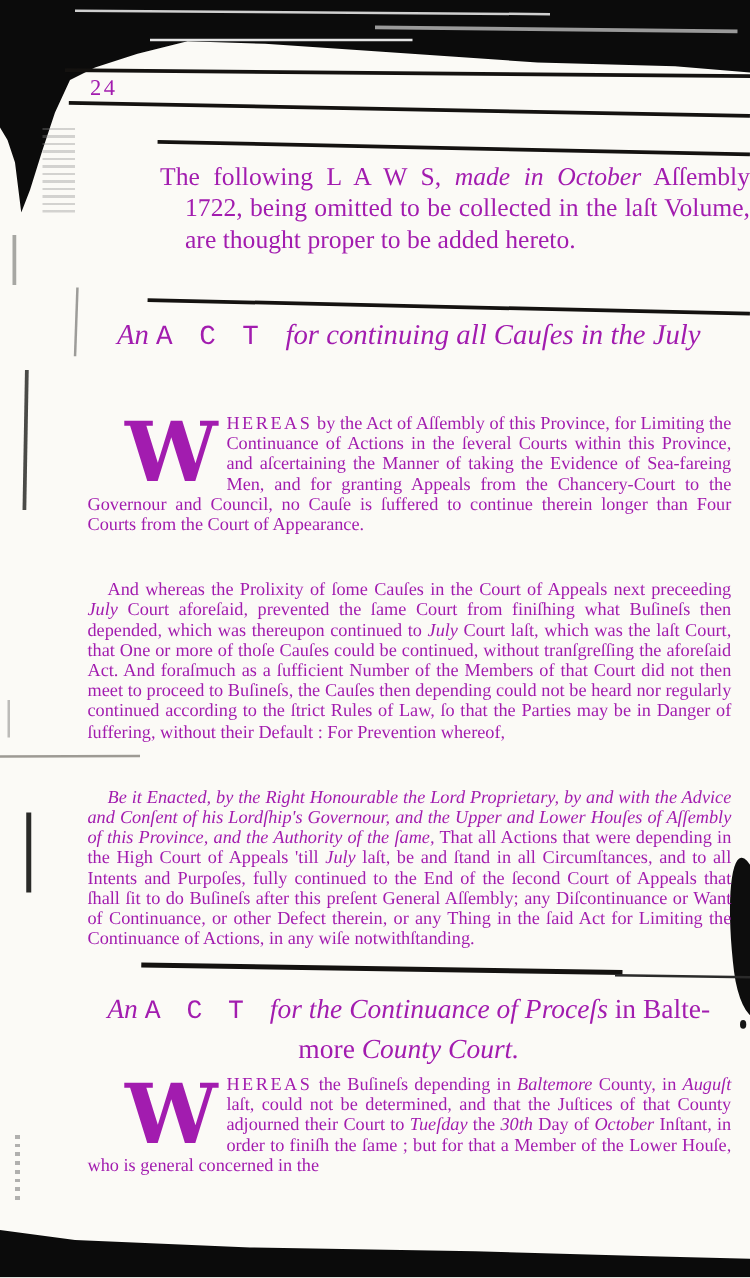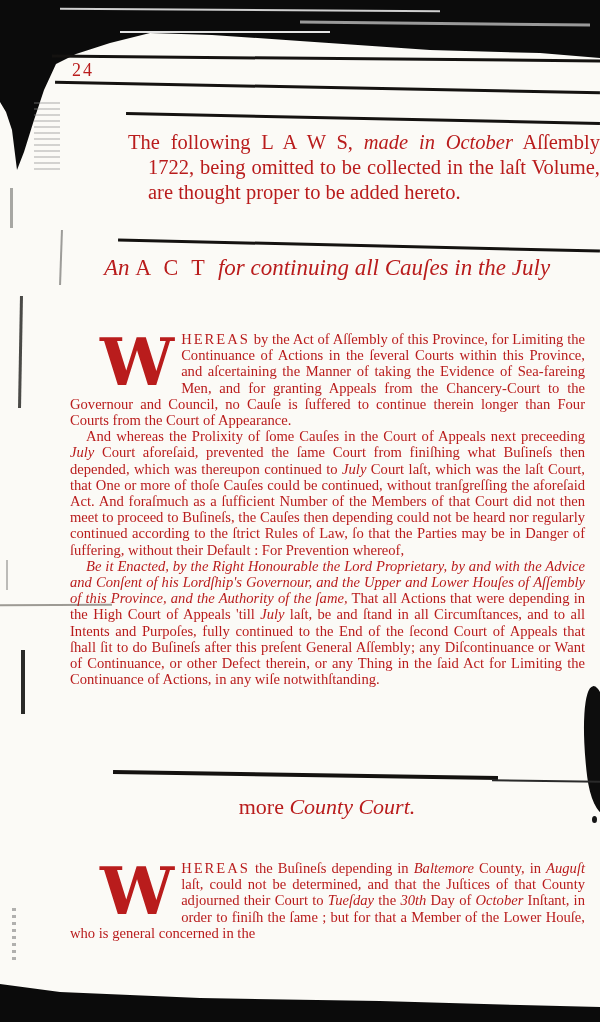--- a/index.html
+++ b/index.html
@@ -1,17 +1,17 @@
 <!DOCTYPE html>
 <html><head>
 <meta charset="utf-8">
 <style>
   html,body{margin:0;padding:0;background:#e9e7e2;}
   #page{position:relative;width:600px;height:1022px;background:#fbfaf6;overflow:hidden;
-        font-family:"Liberation Serif","DejaVu Serif",serif;color:#b91c1c;}
+        font-family:"Liberation Serif","DejaVu Serif",serif;color:#a21caf;}
   
   .top-band{position:absolute;left:0;top:0;width:600px;height:175px;background:#0b0b0b;
     clip-path:polygon(0px 0px,600px 0px,600px 58px,540px 53px,430px 50px,300px 41px,212px 35px,150px 33px,110px 43px,76px 54px,56px 64px,44px 90px,34px 120px,24px 152px,17px 170px,12px 130px,6px 112px,0px 102px);}
   .band-streak{position:absolute;background:#cfcfcf;height:2px;}
   .band-streak.s1{left:60px;top:9px;width:380px;transform:rotate(.4deg);}
   .band-streak.s2{left:300px;top:22px;width:290px;height:3px;background:#9a9a9a;transform:rotate(.6deg);}
   .band-streak.s3{left:120px;top:31px;width:210px;background:#e4e4e4;}
   .bottom-band{position:absolute;left:0;top:980px;width:600px;height:42px;background:#0b0b0b;
     clip-path:polygon(0px 4px,60px 12px,200px 18px,380px 21px,520px 25px,600px 27px,600px 42px,0px 42px);}
   .edge-smudge{position:absolute;right:-12px;top:686px;width:28px;height:128px;background:#0d0d0d;
@@ -40,27 +40,27 @@
   .running-header .capA{font-size:20px;margin-left:7px;}
   .running-header .capsR{font-size:15px;letter-spacing:5px;}
   
   .intro{position:absolute;left:128px;top:130px;width:452px;font-size:20.5px;line-height:25px;
          text-align:justify;padding-left:20px;text-indent:-20px;}
   
   .act-heading{position:absolute;left:66px;width:522px;text-align:center;}
   .h1-line1{font-size:23px;white-space:nowrap;}
   .h1-sub{font-style:italic;font-size:14.5px;line-height:17px;white-space:pre-line;margin-top:2px;}
   .h2-line{font-size:22px;line-height:29px;white-space:nowrap;}
-  .act-heading .caps{letter-spacing:4px;font-size:.96em;}
+  .act-heading .caps{letter-spacing:4px;font-size:.96em;font-family:Liberation Mono, monospace;}
   .it{font-style:italic;}
   .caps2{letter-spacing:2px;}
   
   .body-col{position:absolute;left:70px;width:515px;font-size:14.6px;line-height:16.2px;text-align:justify;}
   .body-col p{margin:0;}
-  .body-col p.ind{text-indent:16px;}
+  .body-col p.ind{text-indent:16px;margin-top:36px;}
   .dropcap{float:left;font-size:66px;line-height:54px;font-weight:bold;margin:4px 7px 2px 30px;
            font-family:"DejaVu Serif","Liberation Serif",serif;}
   .catchword{text-align:right;margin-top:1px;padding-right:28px;}
 </style>
 </head>
 <body>
 
 <div id="page">
 
   <div class="top-band">
@@ -95,20 +95,21 @@
     <div class="h1-line1"><span class="it">An </span><span class="caps">A C T </span><span class="it">for continuing all Cauſes in the July</span></div>
   </div>
 
   <div class="body-col" style="top:331px;">
     <p><span class="dropcap">W</span><span><span class="caps2">HEREAS</span><span> by the Act of Aſſembly of this Province, for Limiting the Continuance of Actions in the ſeveral Courts within this Province, and aſcertaining the Manner of taking the Evidence of Sea-fareing Men, and for granting Appeals from the Chancery-Court to the Governour and Council, no Cauſe is ſuffered to continue therein longer than Four Courts from the Court of Appearance.</span></span></p>
     <p class="ind"><span>And whereas the Prolixity of ſome Cauſes in the Court of Appeals next preceeding </span><span class="it">July</span><span> Court aforeſaid, prevented the ſame Court from finiſhing what Buſineſs then depended, which was thereupon continued to </span><span class="it">July</span><span> Court laſt, which was the laſt Court, that One or more of thoſe Cauſes could be continued, without tranſgreſſing the aforeſaid Act. And foraſmuch as a ſufficient Number of the Members of that Court did not then meet to proceed to Buſineſs, the Cauſes then depending could not be heard nor regularly continued according to the ſtrict Rules of Law, ſo that the Parties may be in Danger of ſuffering, without their Default : For Prevention whereof,</span></p>
     <p class="ind"><span class="it">Be it Enacted, by the Right Honourable the Lord Proprietary, by and with the Advice and Conſent of his Lordſhip's Governour, and the Upper and Lower Houſes of Aſſembly of this Province, and the Authority of the ſame,</span><span> That all Actions that were depending in the High Court of Appeals 'till </span><span class="it">July</span><span> laſt, be and ſtand in all Circumſtances, and to all Intents and Purpoſes, fully continued to the End of the ſecond Court of Appeals that ſhall ſit to do Buſineſs after this preſent General Aſſembly; any Diſcontinuance or Want of Continuance, or other Defect therein, or any Thing in the ſaid Act for Limiting the Continuance of Actions, in any wiſe notwithſtanding.</span></p>
   </div>
 
   <div class="act-heading" style="top:792px;">
+    <div class="h2-line"><span class="it">An </span><span class="caps">A C T </span><span class="it">for the Continuance of Proceſs </span><span>in Balte-</span></div>
     <div class="h2-line"><span>more </span><span class="it">County Court.</span></div>
   </div>
 
   <div class="body-col" style="top:860px;">
     <p><span class="dropcap">W</span><span><span class="caps2">HEREAS</span><span> the Buſineſs depending in </span><span class="it">Baltemore</span><span> County, in </span><span class="it">Auguſt</span><span> laſt, could not be determined, and that the Juſtices of that County adjourned their Court to </span><span class="it">Tueſday</span><span> the </span><span class="it">30th</span><span> Day of </span><span class="it">October</span><span> Inſtant, in order to finiſh the ſame ; but for that a Member of the Lower Houſe, who is  general concerned in the</span></span></p>
   </div>
 
 </div>
 
 </body></html>

